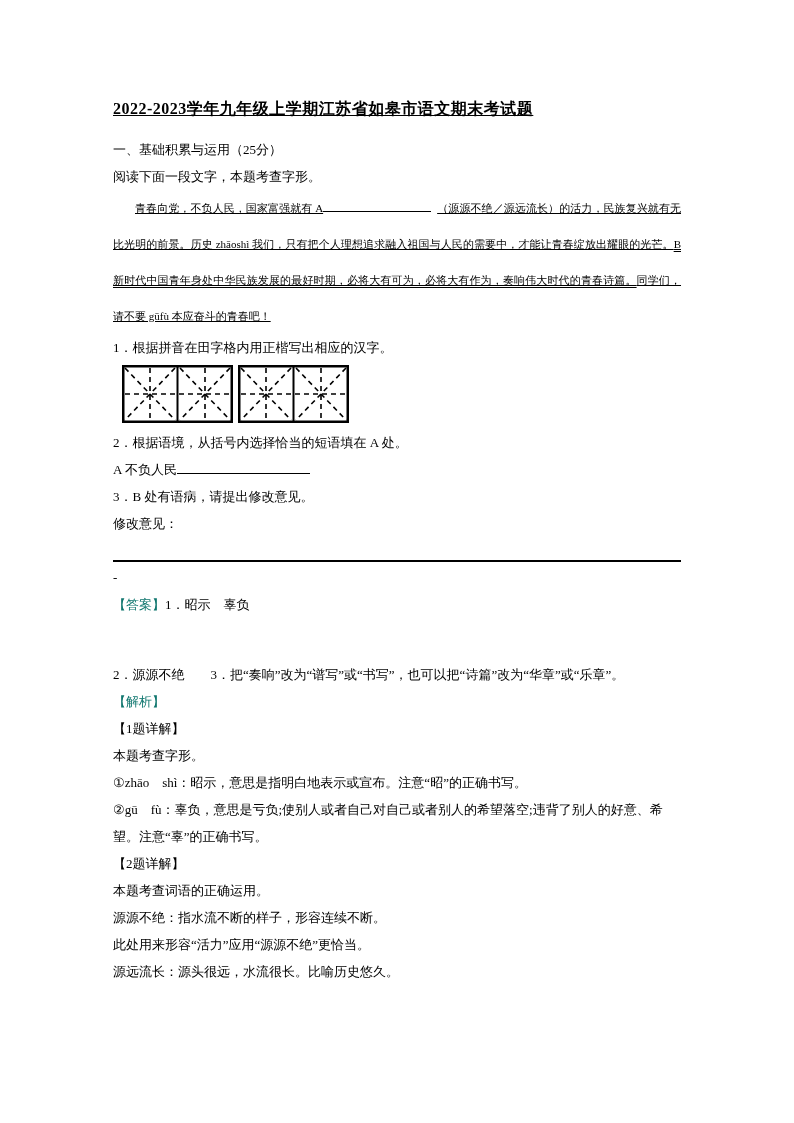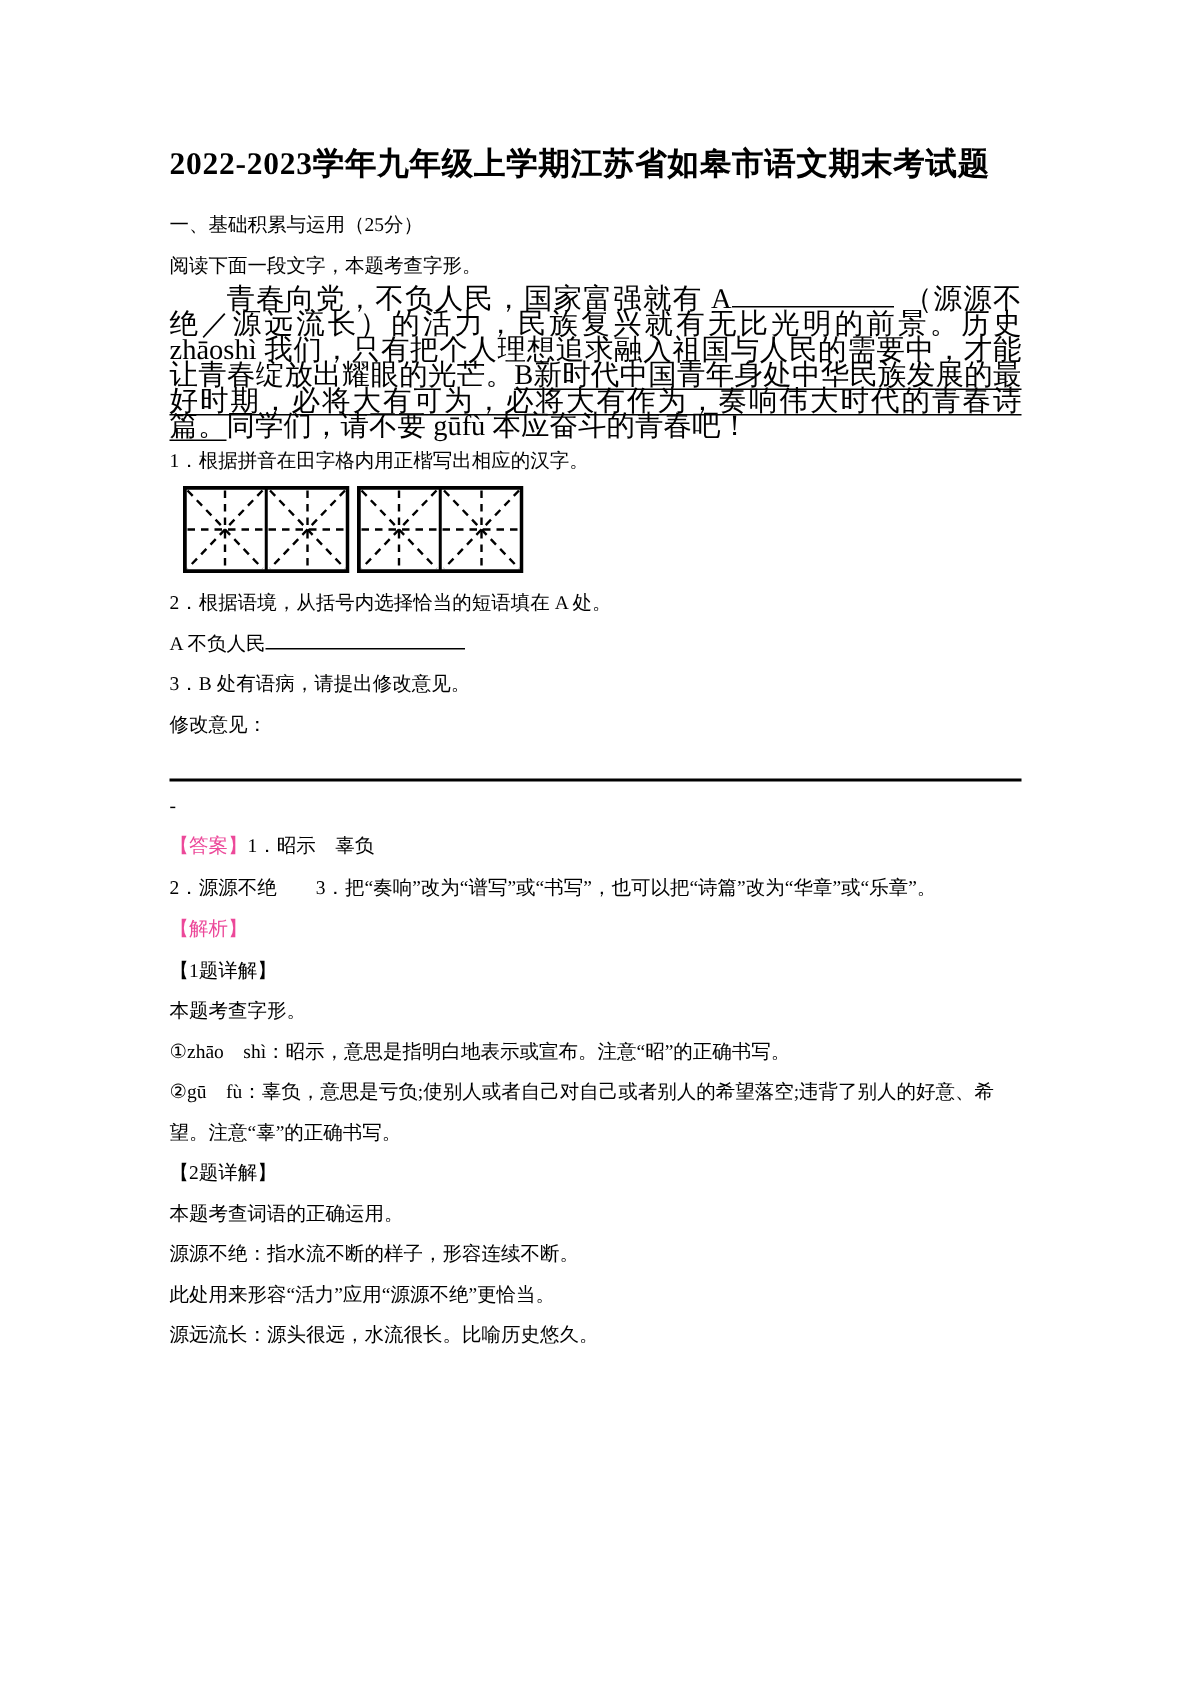--- a/index.html
+++ b/index.html
@@ -14,37 +14,39 @@
     overflow: hidden;
   }
   .content {
     position: absolute;
     left: 113px;
     top: 0;
     width: 568px;
   }
   .title {
     margin-top: 88px;
-    font-size: 21px;
+    font-size: 16px;
     font-weight: bold;
     line-height: 42px;
     letter-spacing: 0.5px;
+    text-decoration: underline;
   }
   .bodyline {
     margin: 0;
     font-size: 13px;
     line-height: 27px;
   }
   .section-heading { margin-top: 6px; }
   .para {
     margin: 0;
-    font-size: 19px;
-    line-height: 17px;
+    font-size: 11px;
+    line-height: 36px;
     text-align: justify;
     text-indent: 2em;
+    text-decoration: underline;
   }
   .u { text-decoration: underline; text-underline-offset: 3px; }
   .blank {
     display: inline-block;
     border-bottom: 1px solid #000;
     height: 14px;
     vertical-align: baseline;
   }
   .blank-a { width: 108px; margin-right: 6px; }
   .blank-q2 { width: 133px; }
@@ -53,22 +55,22 @@
     gap: 5px;
     margin: 4px 0 6px 9px;
   }
   .rule {
     margin-top: 23px;
     border-top: 2px solid #000;
     width: 568px;
     height: 0;
   }
   .dashline { margin-top: 2px; }
-  .label-blue { color: #ec4899; font-family: Liberation Mono, monospace; }
-  .answer-gap { white-space: pre-wrap; }
+  .label-blue { color: #0f766e; }
+  .answer-gap { white-space: pre-wrap; margin-top: 43px; }
 </style>
 </head>
 <body>
 
 <div class="page">
   <div class="content">
 
     <div class="title">
       <div>2022-2023学年九年级上学期江苏省如皋市语文期末考试题</div>
     </div>

